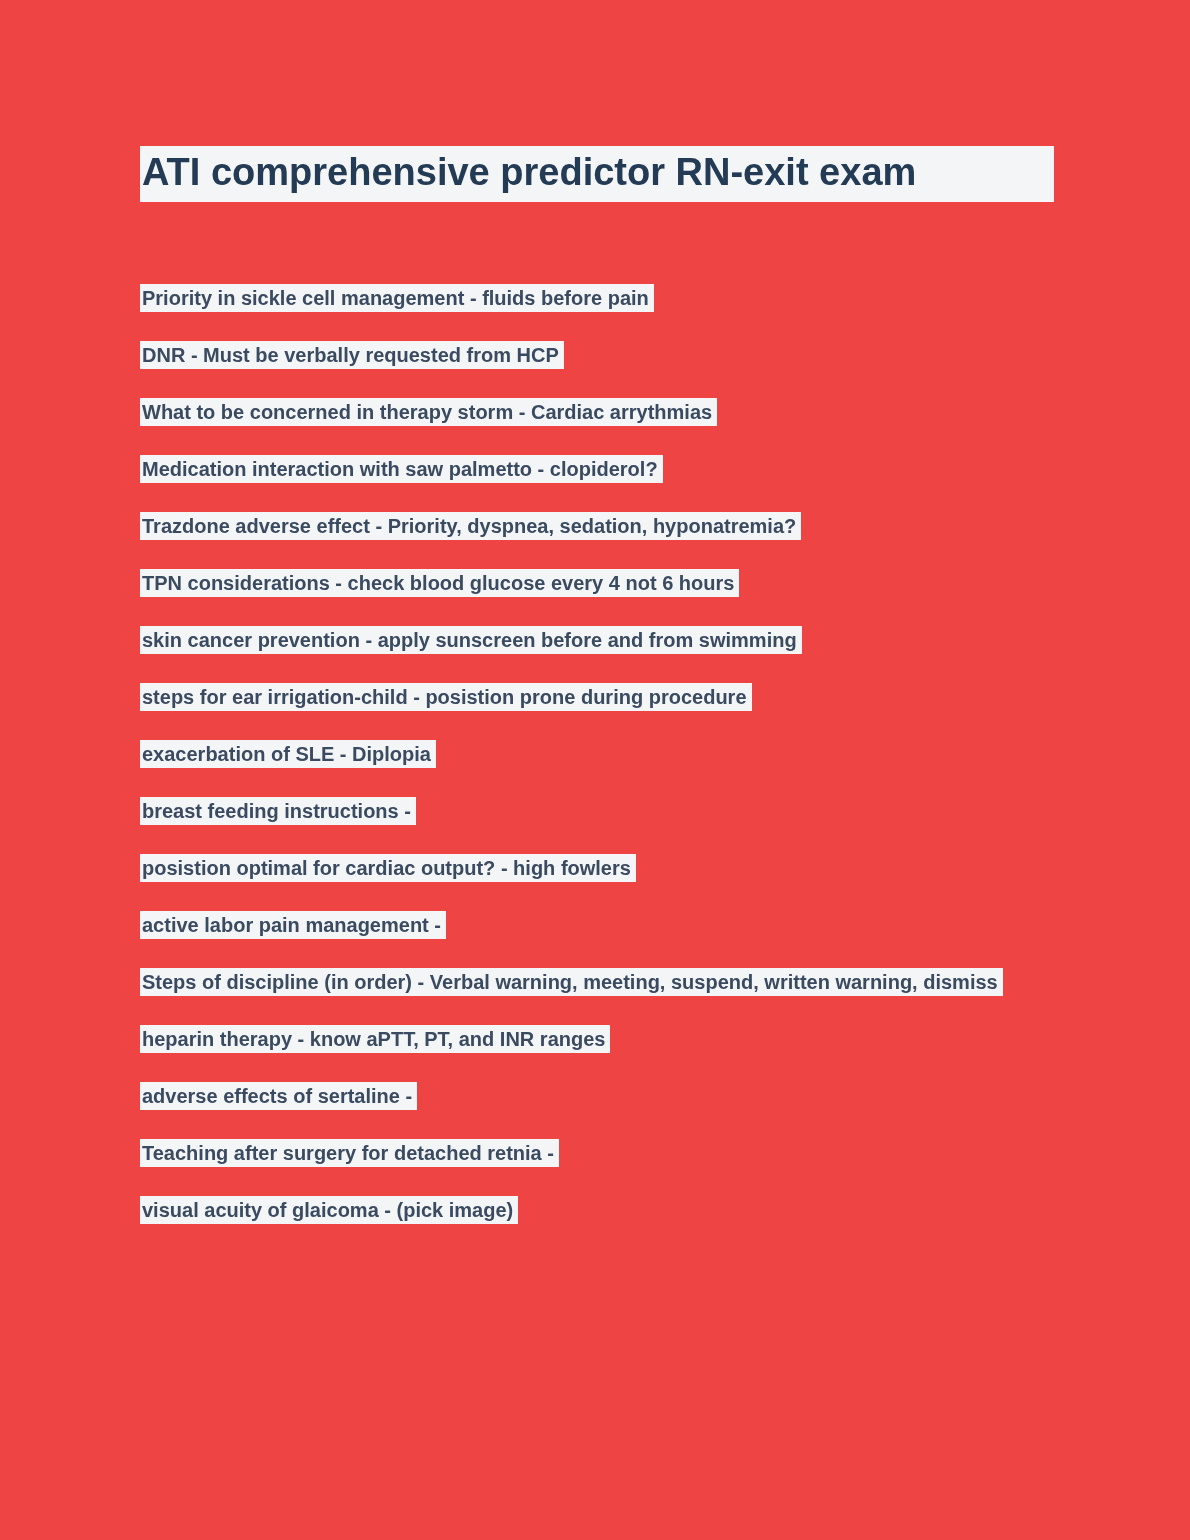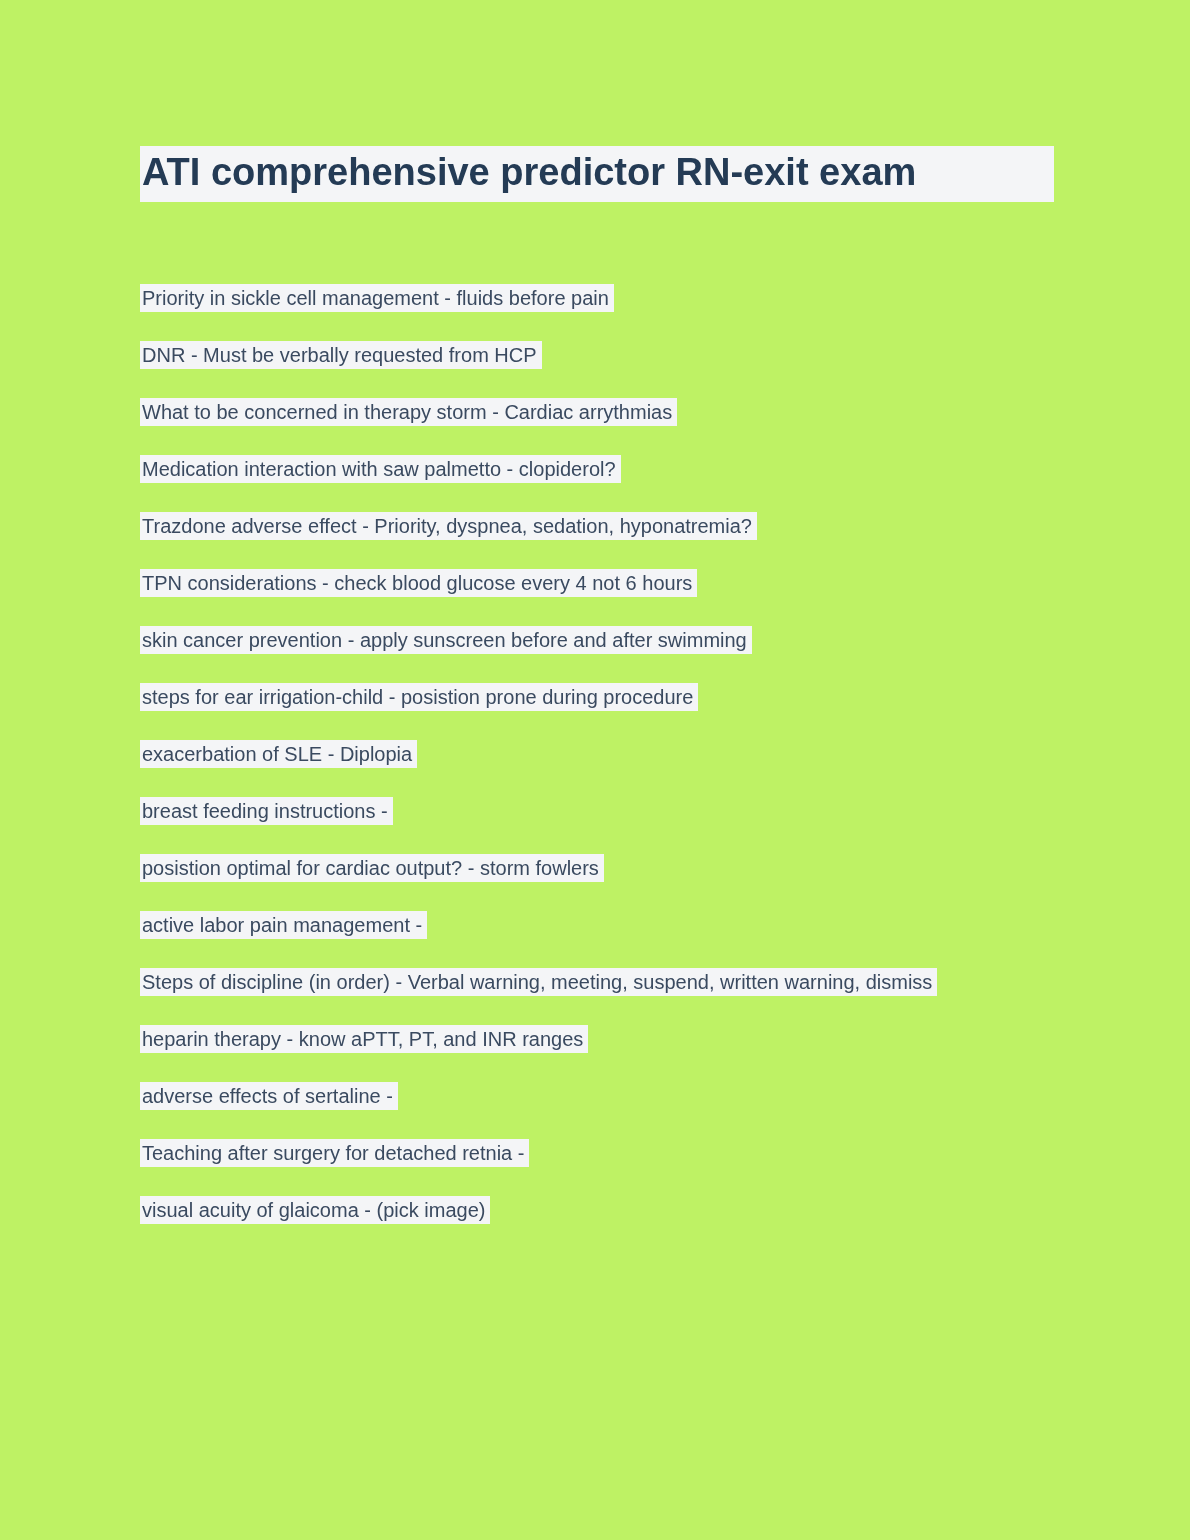--- a/index.html
+++ b/index.html
@@ -4,21 +4,21 @@
 <style>
   html, body {
     margin: 0;
     padding: 0;
     background: #ffffff;
   }
   .page {
     position: relative;
     width: 1190px;
     height: 1540px;
-    background: #bef264;
+    background: #ef4444;
     font-family: "Liberation Sans", sans-serif;
     overflow: hidden;
   }
   .title-wrap {
     position: absolute;
     left: 140px;
     top: 146px;
     width: 914px;
   }
   .doc-title {
@@ -44,20 +44,21 @@
   .note-line {
     margin: 0 0 27px 0;
     font-size: 20px;
     line-height: 30px;
     color: var(--body, #3a4a60);
     white-space: nowrap;
   }
   .note-line .hl {
     background: var(--highlight, #f4f5f7);
     padding: 3px 5px 3px 2px;
+    font-weight: bold;
   }
 </style>
 </head>
 <body>
 
 <div class="page">
 
   <div class="title-wrap">
     <h1 class="doc-title">ATI comprehensive predictor RN-exit exam</h1>
   </div>
@@ -75,33 +76,33 @@
       <div class="note-line">
       <span class="hl">Medication interaction with saw palmetto - clopiderol?</span>
     </div>
       <div class="note-line">
       <span class="hl">Trazdone adverse effect - Priority, dyspnea, sedation, hyponatremia?</span>
     </div>
       <div class="note-line">
       <span class="hl">TPN considerations - check blood glucose every 4 not 6 hours</span>
     </div>
       <div class="note-line">
-      <span class="hl">skin cancer prevention - apply sunscreen before and after swimming</span>
+      <span class="hl">skin cancer prevention - apply sunscreen before and from swimming</span>
     </div>
       <div class="note-line">
       <span class="hl">steps for ear irrigation-child - posistion prone during procedure</span>
     </div>
       <div class="note-line">
       <span class="hl">exacerbation of SLE - Diplopia</span>
     </div>
       <div class="note-line">
       <span class="hl">breast feeding instructions -</span>
     </div>
       <div class="note-line">
-      <span class="hl">posistion optimal for cardiac output? - storm fowlers</span>
+      <span class="hl">posistion optimal for cardiac output? - high fowlers</span>
     </div>
       <div class="note-line">
       <span class="hl">active labor pain management -</span>
     </div>
       <div class="note-line">
       <span class="hl">Steps of discipline (in order) - Verbal warning, meeting, suspend, written warning, dismiss</span>
     </div>
       <div class="note-line">
       <span class="hl">heparin therapy - know aPTT, PT, and INR ranges</span>
     </div>

